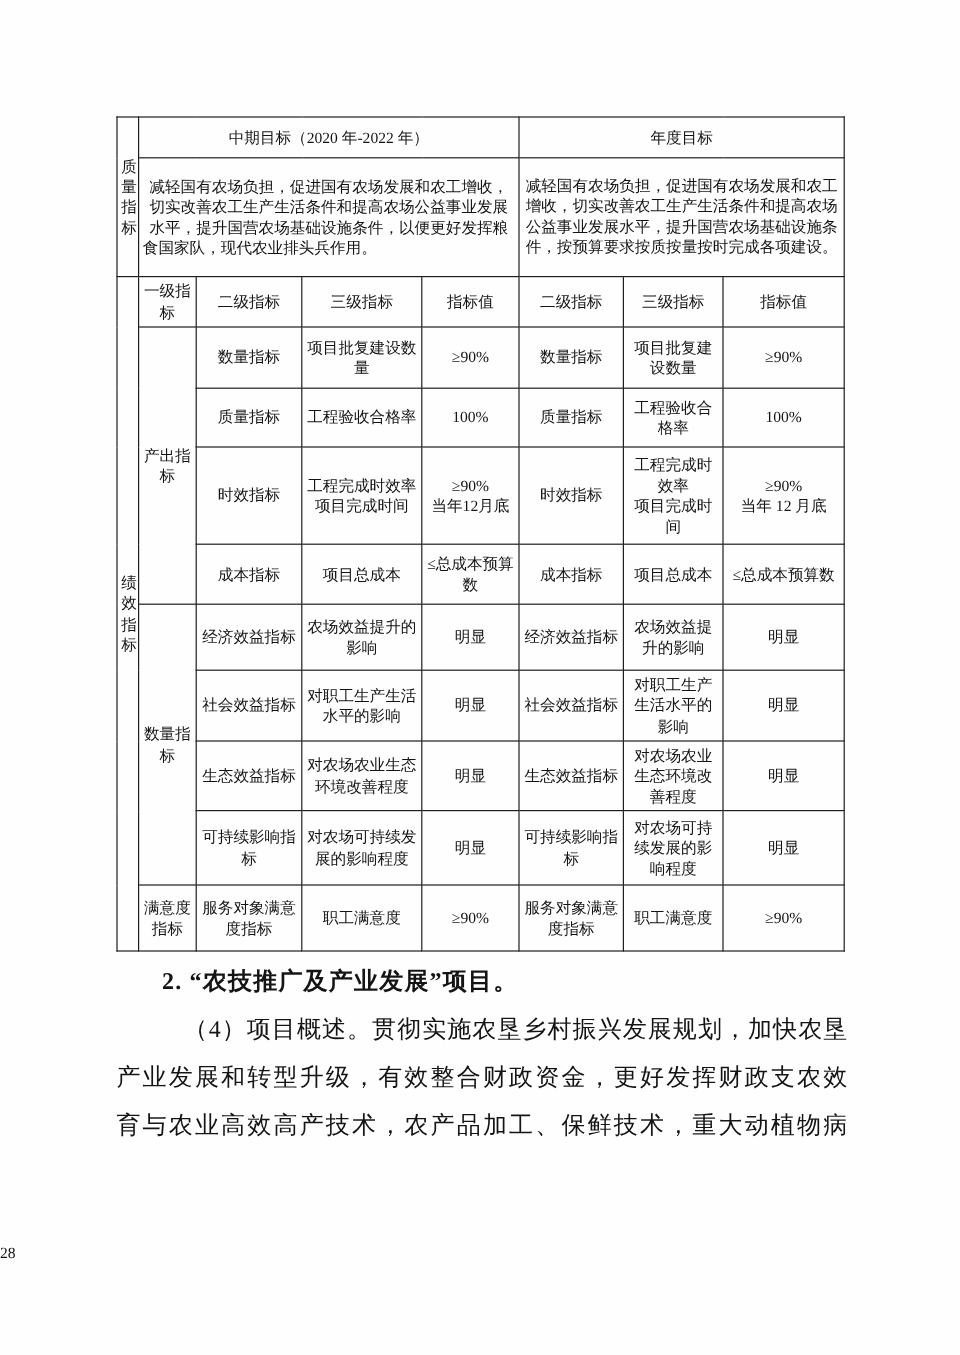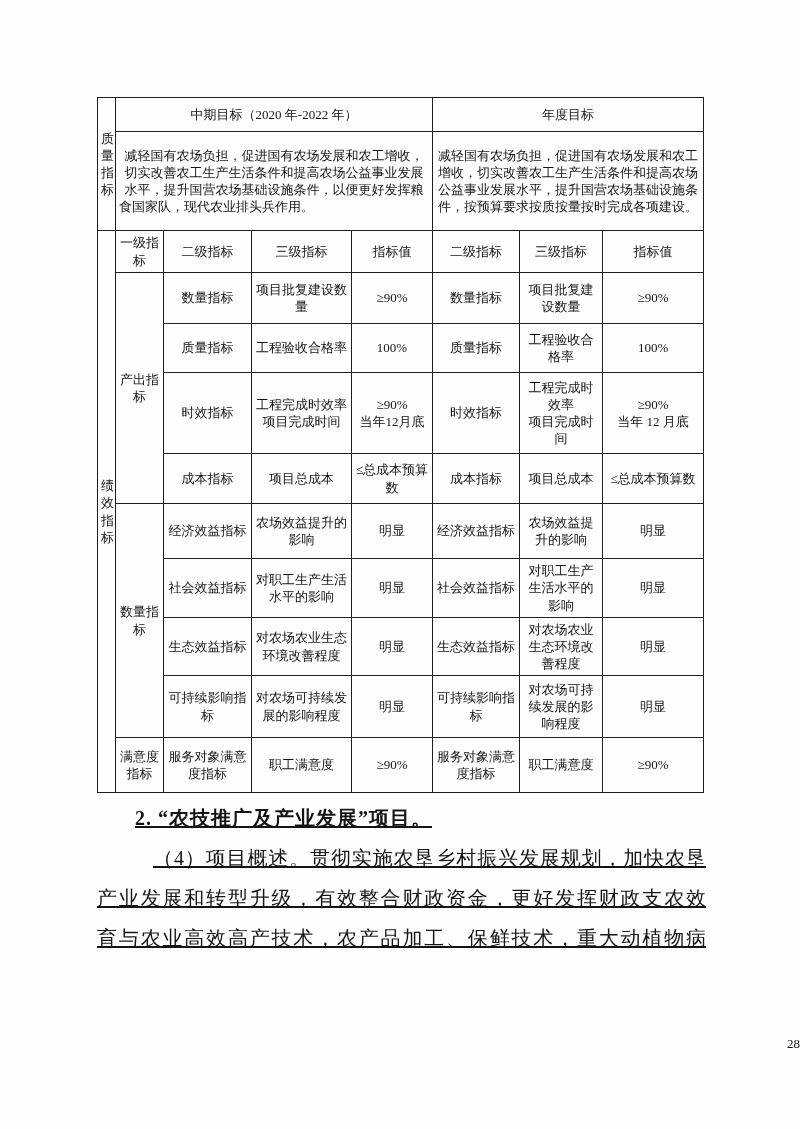--- a/index.html
+++ b/index.html
@@ -26,42 +26,42 @@
   td.hdr   { font-size:14.5px; }
   td.c1    { padding:2px 5px; }
   td.c3    { padding:2px 5px; text-align:left; }
   td.c6    { padding:2px 3px; text-align:left; }
   td.c7    { padding:2px 6px; }
   td.goal  {
     font-size:14.2px; line-height:19.5px;
     text-align:justify; padding:3px 5px;
   }
   td.goal-left  { text-align-last:left;margin-left:30px; }
-  td.goal-right { text-align-last:center; }
+  td.goal-right { text-align-last:center;font-family:Liberation Mono, monospace; }
 
   tr.r0{height:34px} tr.r1{height:99px} tr.r2{height:42px}
   tr.r3{height:51px} tr.r4{height:49px} tr.r5{height:81px}
   tr.r6{height:50px} tr.r7{height:55px} tr.r8{height:59px}
   tr.r9{height:58px} tr.r10{height:62px} tr.r11{height:55px}
 
   
-  .content { position:absolute; left:97px; top:800px; width:609px;text-decoration:underline; }
+  .content { position:absolute; left:97px; top:800px; width:609px; }
   .heading {
     font-size:20px; font-weight:bold; line-height:36px;
     padding-left:38px; letter-spacing:1px;
   }
   .bodyline {
     font-size:20px; line-height:40px;
     text-align:justify; text-align-last:justify;
   }
   .bodyline.first { text-indent:56px; margin-top:2px; }
 
   .pageno {
     position:absolute; top:1036px; left:0; right:0;
-    text-align:right; font-size:13px;
+    text-align:left; font-size:13px;
   }
 </style>
 </head>
 <body>
 
 <div class="sheet">
 
   <table class="perf">
     <colgroup>
       <col style="width:18px">

